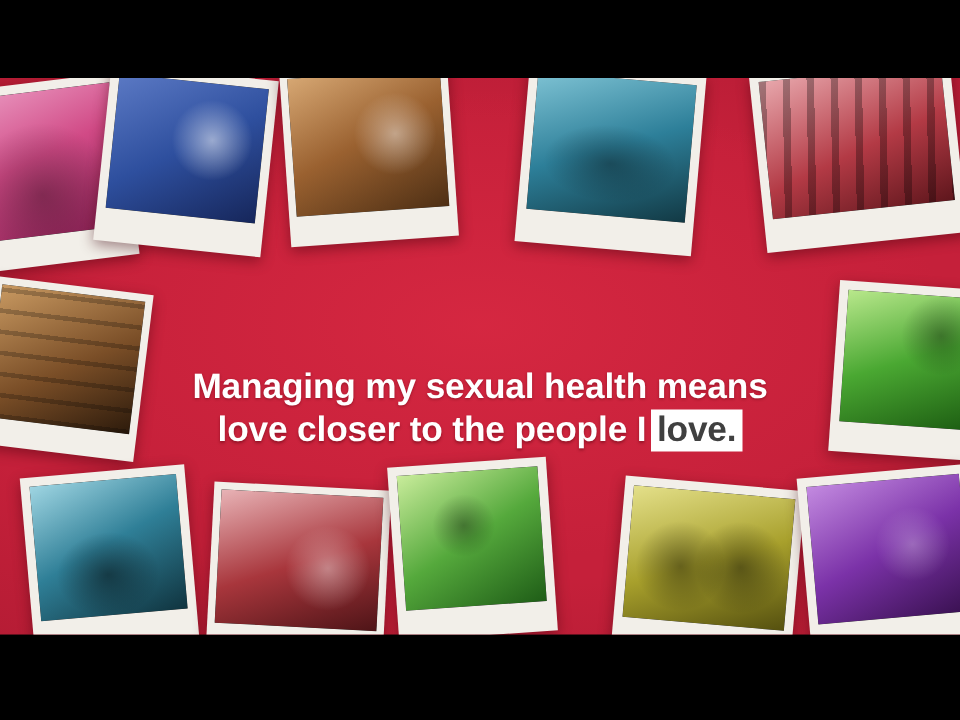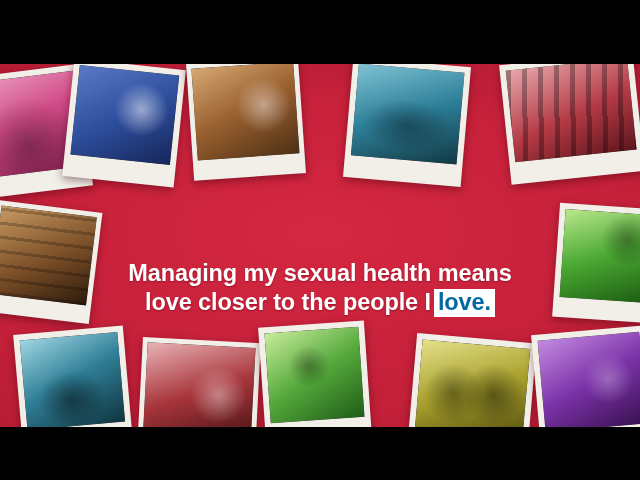--- a/index.html
+++ b/index.html
@@ -23,21 +23,21 @@
     width: 640px;
     background: #000;
     z-index: 60;
   }
   #letterbox-top { top: 0; height: 52px; }
   #letterbox-bottom { top: 427px; height: 53px; }
 
   #video-frame {
     position: absolute;
     left: 0;
-    top: 64px;
+    top: 48px;
     width: 640px;
     height: 375px;
     background: #c5203a;
     overflow: hidden;
   }
   
   #backdrop-texture {
     position: absolute;
     inset: 0;
     background:
@@ -86,21 +86,21 @@
     letter-spacing: -0.1px;
     text-shadow: 0 1px 2px rgba(80,0,14,0.45);
     white-space: nowrap;
   }
   .cap-line.line2 {
     margin-top: 2px;
   }
   #love-highlight {
     display: inline-block;
     background: #ffffff;
-    color: #0369a1;
+    color: #404040;
     font-weight: bold;
     padding: 1px 4px 2px 4px;
     margin-left: 3px;
     text-shadow: none;
     vertical-align: baseline;
     line-height: 1.05;
   }
 </style>
 </head>
 <body>

